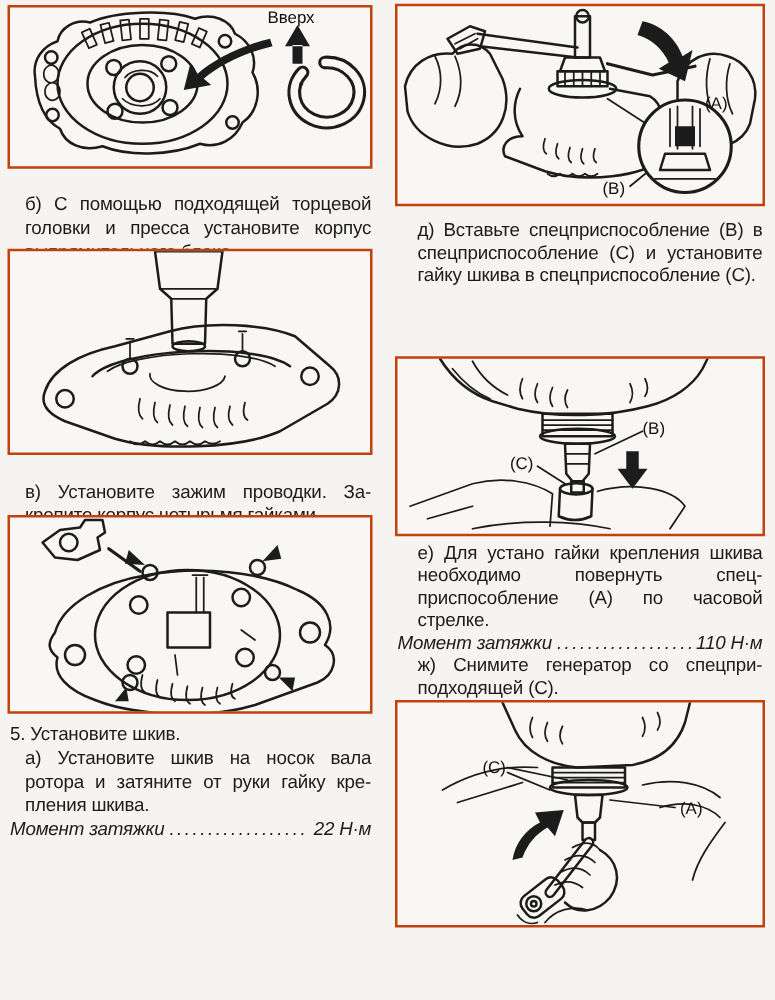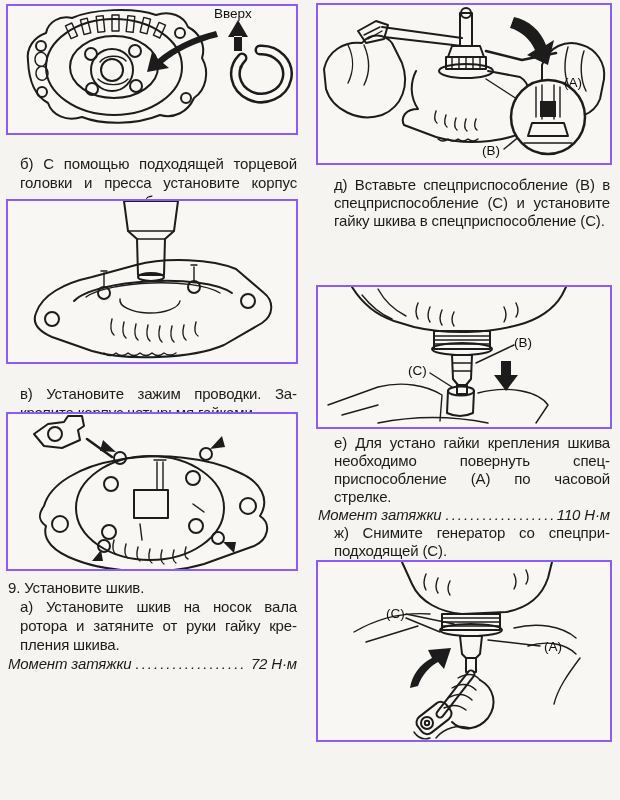--- a/index.html
+++ b/index.html
@@ -6,21 +6,21 @@
   body{
     width:620px;height:800px;
     background:#f5f4f0;
     font-family:"Liberation Sans", sans-serif;
     color:#1b1b1b;
     overflow:hidden;
   }
   .page{position:relative;width:620px;height:800px;}
   .fig{
     position:absolute;
-    border:2px solid #8b5cf6;
+    border:2px solid #c2410c;
     background:#f8f7f3;
     box-sizing:content-box;
   }
   .fig svg{display:block;width:100%;height:100%;}
   .para{
     position:absolute;
     font-size:15px;
     text-align:justify;
     letter-spacing:-0.15px;
     hyphens:manual;
@@ -148,26 +148,26 @@
         <path class="blk" d="M202,35 L214,22 L217,33 Z"></path>
         <path class="mid" d="M78,150 L88,141" style="stroke-width:4"></path>
         <path class="blk" d="M93,136 L84,147 L95,147 Z"></path>
         <path class="mid" d="M232,144 L222,134" style="stroke-width:4"></path>
         <path class="blk" d="M215,128 L226,139 L228,128 Z"></path>
       </g>
     </svg>
   </div>
 
   <div style="position:absolute;left:8px;top:578px;width:289px;">
-    <p class="para lcol" style="position:static;margin:0;">9. Установите шкив.</p>
+    <p class="para lcol" style="position:static;margin:0;">5. Установите шкив.</p>
     <p class="para lcol ind-l" style="position:static;margin:0;">а) Установите шкив на носок вала ротора и затяните от руки гайку кре­пления шкива.</p>
     <div class="para lcol torque" style="position:static;margin:0;">
       <span>Момент затяжки</span>
       <span class="dots">......................................................</span>
-      <span class="val">72 Н·м</span>
+      <span class="val">22 Н·м</span>
     </div>
   </div>
 
   <div class="fig" id="f4" style="left:316px;top:3px;width:292px;height:158px;">
     <svg viewBox="0 0 292 158">
       <g class="ln">
         <path d="M6,64 C10,46 26,36 44,38 C52,28 66,28 74,38 L84,58 C92,80 84,102 64,110 C40,118 14,104 8,84 Z"></path>
         <path class="thin" d="M30,40 C36,52 36,66 30,78 M46,40 C52,54 52,68 46,80"></path>
         <path d="M224,60 C230,42 248,34 264,40 C278,44 288,58 286,74 L282,94 C276,110 258,116 242,110 C228,104 222,90 224,78 Z"></path>
         <path class="thin" d="M250,42 C246,56 246,72 252,84 M266,46 C262,58 262,74 268,86"></path>

